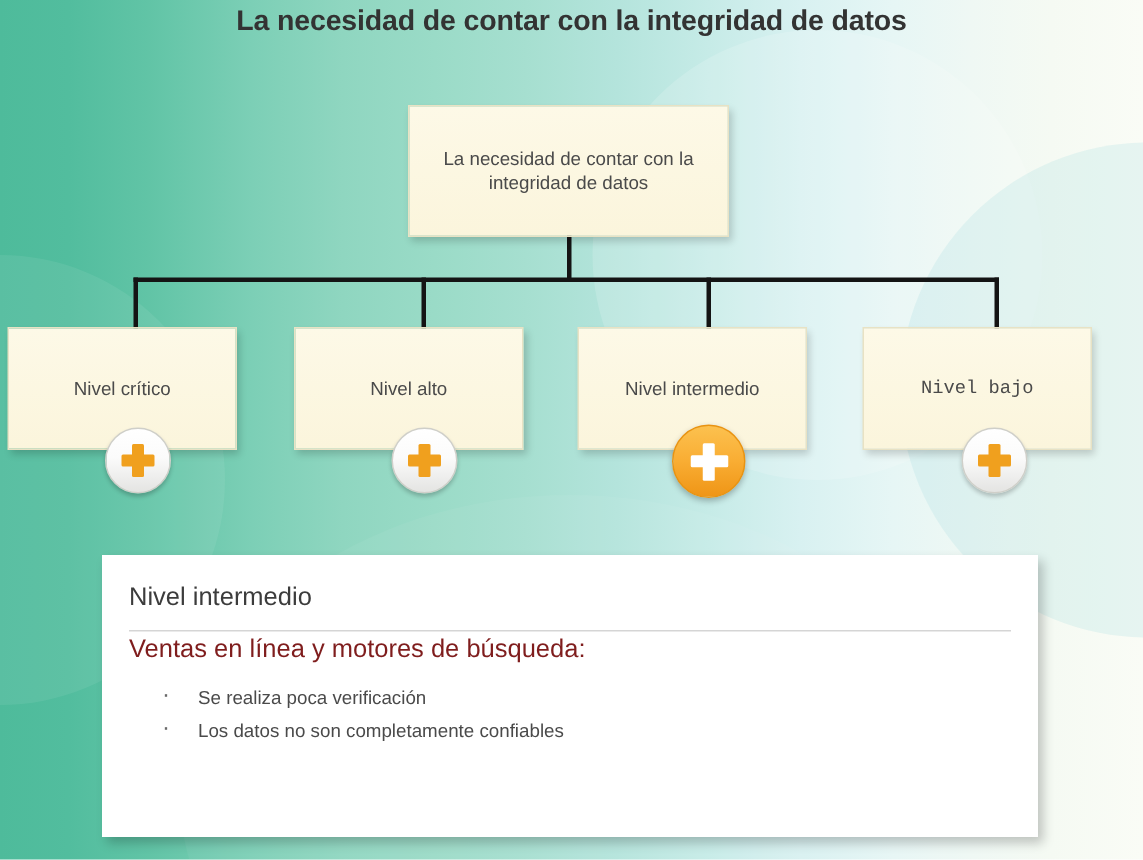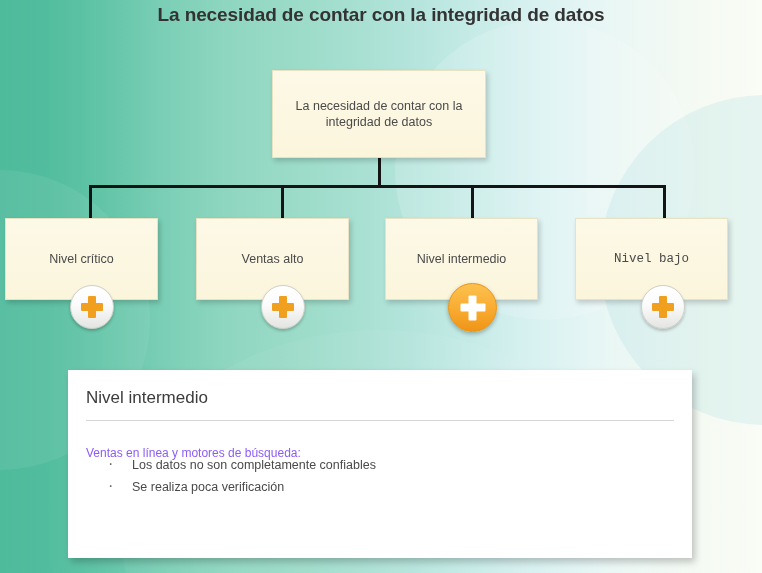--- a/index.html
+++ b/index.html
@@ -209,23 +209,23 @@
     position: absolute;
     left: 18px;
     top: 50px;
     width: 588px;
     height: 1px;
     background: #d5d5d5;
   }
   #detail-intro {
     position: absolute;
     left: 18px;
-    top: 76px;
-    font-size: 12px;
-    color: #8b5cf6;
+    top: 53px;
+    font-size: 17px;
+    color: #7f1d1d;
   }
   #detail-bullets {
     position: absolute;
     left: 36px;
     top: 84px;
     margin: 0;
     padding: 0;
     list-style: none;
   }
   #detail-bullets li {
@@ -265,21 +265,21 @@
   <div class="connector" id="drop-4"></div>
 
   <div class="node-box" id="root-box">
     <div class="node-label">La necesidad de contar con la integridad de datos</div>
   </div>
 
   <div class="node-box child-box" id="child-box-0">
     <div class="node-label">Nivel crítico</div>
   </div>
   <div class="node-box child-box" id="child-box-1">
-    <div class="node-label">Ventas alto</div>
+    <div class="node-label">Nivel alto</div>
   </div>
   <div class="node-box child-box" id="child-box-2">
     <div class="node-label">Nivel intermedio</div>
   </div>
   <div class="node-box child-box" id="child-box-3">
     <div class="node-label">Nivel bajo</div>
   </div>
 
   <div class="plus-btn inactive" id="plus-btn-0">
     <span class="plus-glyph"></span>
@@ -292,18 +292,18 @@
   </div>
   <div class="plus-btn inactive" id="plus-btn-3">
     <span class="plus-glyph"></span>
   </div>
 
   <div id="detail-panel">
     <div id="detail-heading">Nivel intermedio</div>
     <div id="detail-rule"></div>
     <div id="detail-intro">Ventas en línea y motores de búsqueda:</div>
     <ul id="detail-bullets">
+      <li>Se realiza poca verificación</li>
       <li>Los datos no son completamente confiables</li>
-      <li>Se realiza poca verificación</li>
     </ul>
   </div>
 
 </div>
 
 </body></html>

